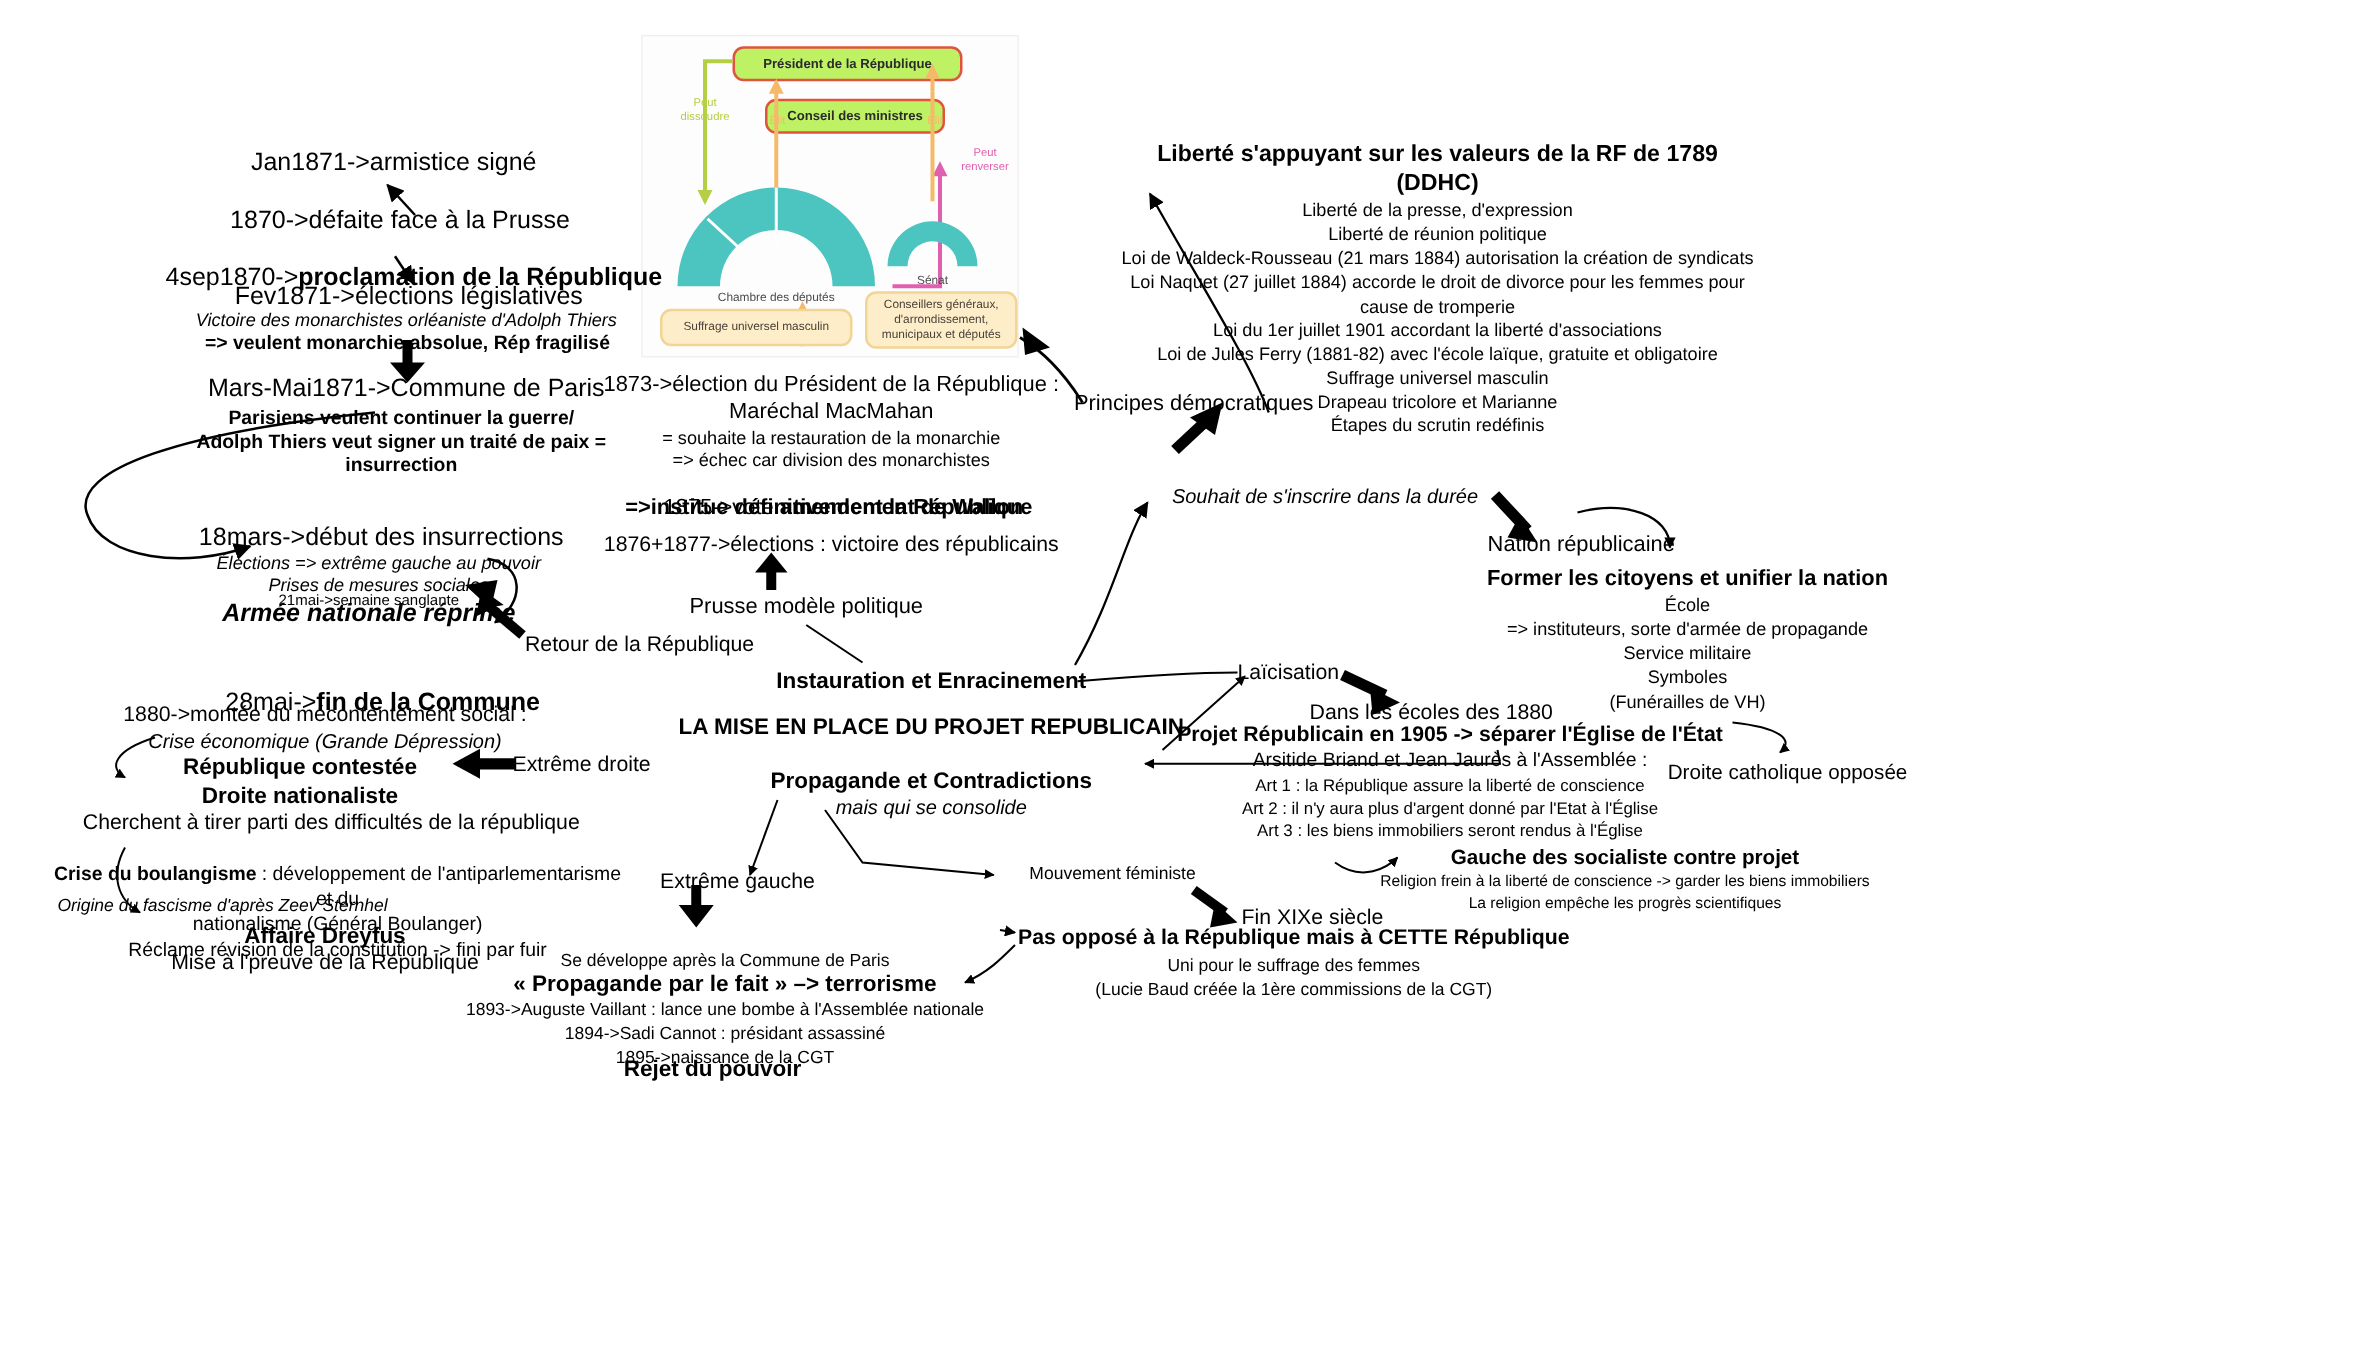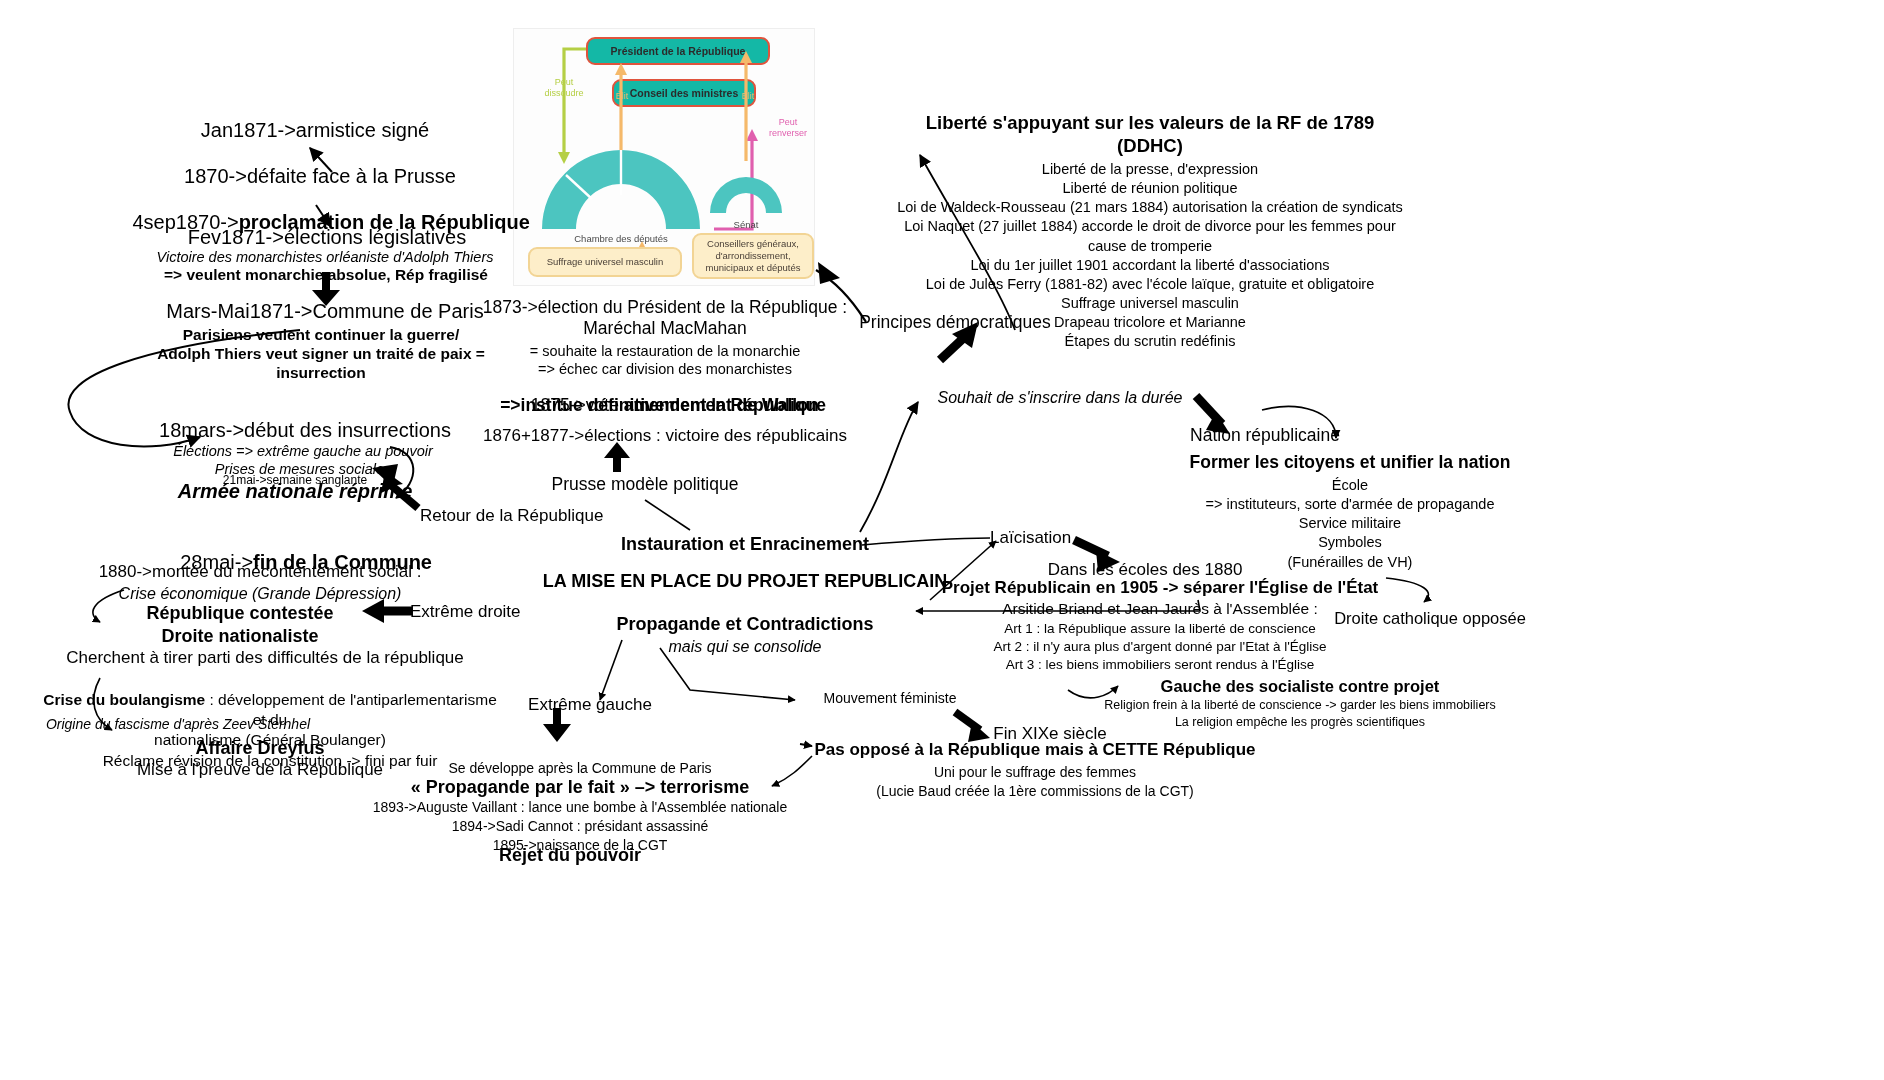--- a/index.html
+++ b/index.html
@@ -5,21 +5,21 @@
   html,body{margin:0;padding:0;background:#ffffff;}
   body{font-family:"Liberation Sans",sans-serif;color:#000;}
   #canvas{position:relative;width:1884px;height:1080px;overflow:hidden;background:#fff;}
   .t{position:absolute;white-space:pre;line-height:1.22;text-align:center;}
   .b{font-weight:bold;}
   .i{font-style:italic;}
   .bi{font-weight:bold;font-style:italic;}
   svg.ov{position:absolute;left:0;top:0;width:1884px;height:1080px;pointer-events:none;overflow:visible;}
   
   #infog{position:absolute;left:513px;top:28px;width:300px;height:256px;background:#fdfdfd;border:1px solid #eee;}
-  .pill{position:absolute;background:#14b8a6;border:2px solid #e0543d;border-radius:9px;color:#2b2b2b;
+  .pill{position:absolute;background:#bef264;border:2px solid #e0543d;border-radius:9px;color:#2b2b2b;
         font-weight:bold;font-size:10.5px;display:flex;align-items:center;justify-content:center;text-align:left;}
   .pillY{position:absolute;background:#fdeec9;border:2px solid #f2d494;border-radius:9px;color:#4a4038;
         font-size:9.5px;display:flex;align-items:center;justify-content:center;text-align:center;line-height:1.25;}
   .lbl{position:absolute;font-size:9.5px;color:#4a4a4a;text-align:center;white-space:pre;}
   .lblg{position:absolute;font-size:9px;color:#b5cf45;text-align:center;white-space:pre;line-height:1.2;}
   .lblo{position:absolute;font-size:9px;color:#f5b96a;text-align:center;white-space:pre;line-height:1.2;}
   .lblp{position:absolute;font-size:9px;color:#e05fae;text-align:center;white-space:pre;line-height:1.2;}
 </style>
 </head>
 <body>

